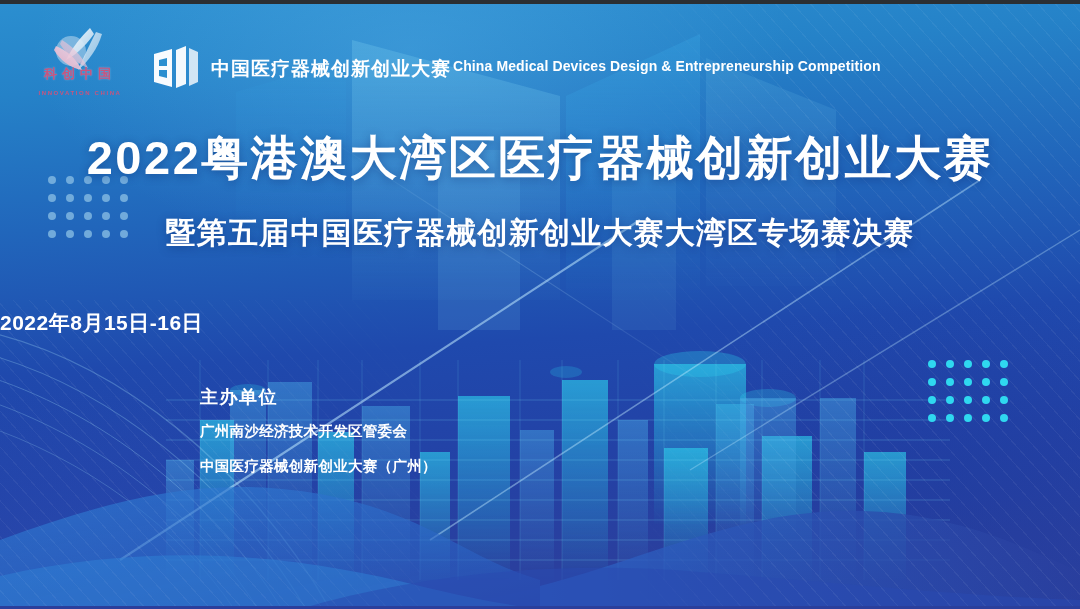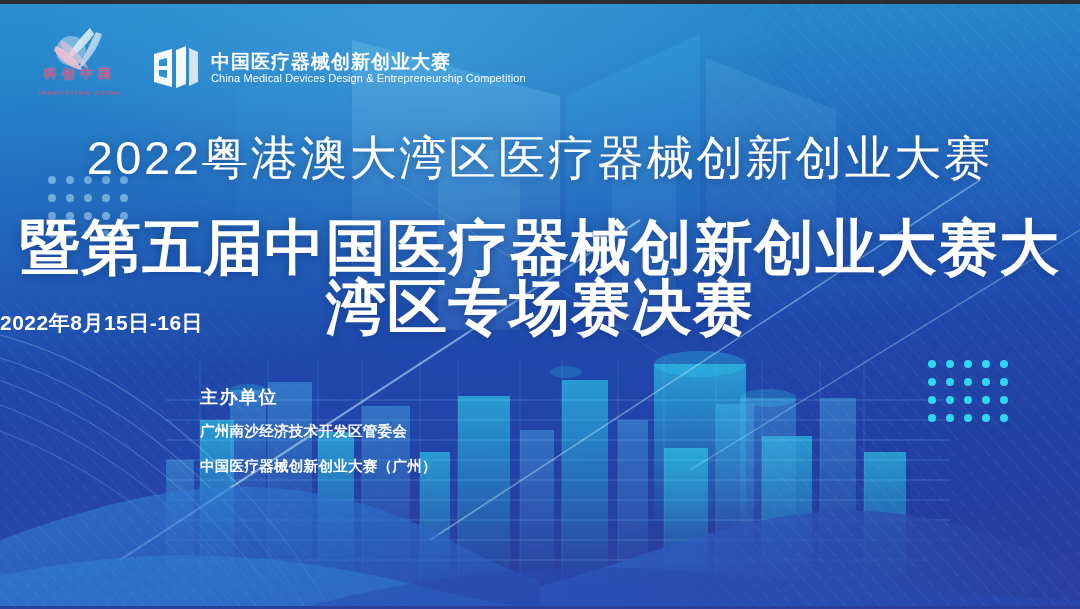--- a/index.html
+++ b/index.html
@@ -49,33 +49,33 @@
   .header{position:absolute;left:36px;top:26px;display:flex;align-items:flex-end;gap:28px;z-index:40;}
   .logo-ic{position:relative;width:88px;height:70px;}
   .logo-ic .bird{position:absolute;left:8px;top:0;width:70px;height:48px;}
   .logo-ic .ic-cn{position:absolute;left:0;bottom:16px;width:88px;text-align:center;font-size:13px;font-weight:700;
     color:#c7557f;letter-spacing:5px;line-height:1;text-shadow:0 0 2px rgba(255,255,255,.35);}
   .logo-ic .ic-en{position:absolute;left:0;bottom:0;width:88px;text-align:center;font-size:6px;font-weight:700;
     color:#c7557f;letter-spacing:1.6px;line-height:1;}
 
   .logo-cmd{display:flex;align-items:center;gap:11px;padding-bottom:6px;}
   .cmd-mark{width:48px;height:44px;flex:0 0 auto;}
-  .cmd-text{display:flex;flex-direction:column;gap:2px;}
+  .cmd-text{display:flex;flex-direction:row;gap:2px;}
   .cmd-cn{font-size:19px;font-weight:800;color:#fff;letter-spacing:1px;line-height:1;}
-  .cmd-en{font-size:11px;font-weight:400;color:#fff;letter-spacing:.1px;line-height:1;}
+  .cmd-en{font-size:14px;font-weight:700;color:#fff;letter-spacing:.1px;line-height:1;}
 
   
   .title1{
     position:absolute;left:0;right:0;top:134px;text-align:center;z-index:42;
-    font-size:47px;font-weight:400;color:#fff;letter-spacing:2.5px;line-height:1;
+    font-size:47px;font-weight:700;color:#fff;letter-spacing:2.5px;line-height:1;
     text-shadow:0 2px 10px rgba(10,40,110,.45);
   }
   .title2{
     position:absolute;left:0;right:0;top:218px;text-align:center;z-index:42;
-    font-size:60px;font-weight:800;color:#fff;letter-spacing:1.2px;line-height:1;
+    font-size:30px;font-weight:800;color:#fff;letter-spacing:1.2px;line-height:1;
     text-shadow:0 2px 10px rgba(10,40,110,.45);
   }
   .dateline{
     position:absolute;left:0;right:0;top:312px;text-align:left;z-index:42;
     font-size:21px;font-weight:700;color:#fff;letter-spacing:.5px;line-height:1;
   }
 
   
   .orgs{position:absolute;left:0;top:388px;width:1080px;height:120px;z-index:42;text-decoration:underline;}
   .org{position:absolute;}

